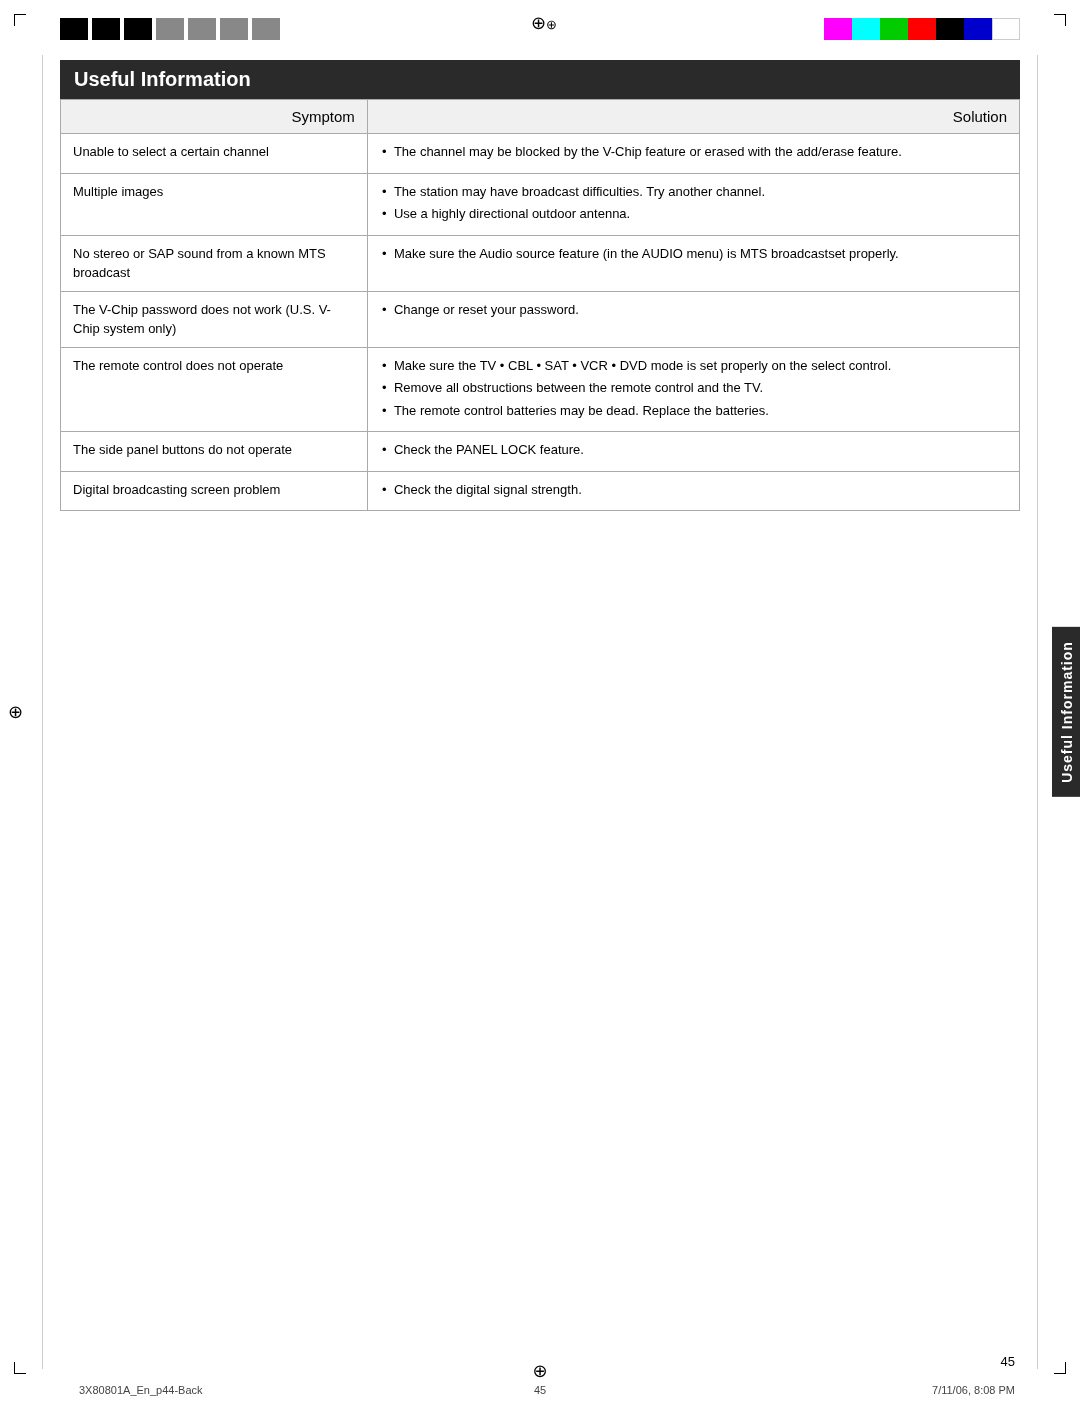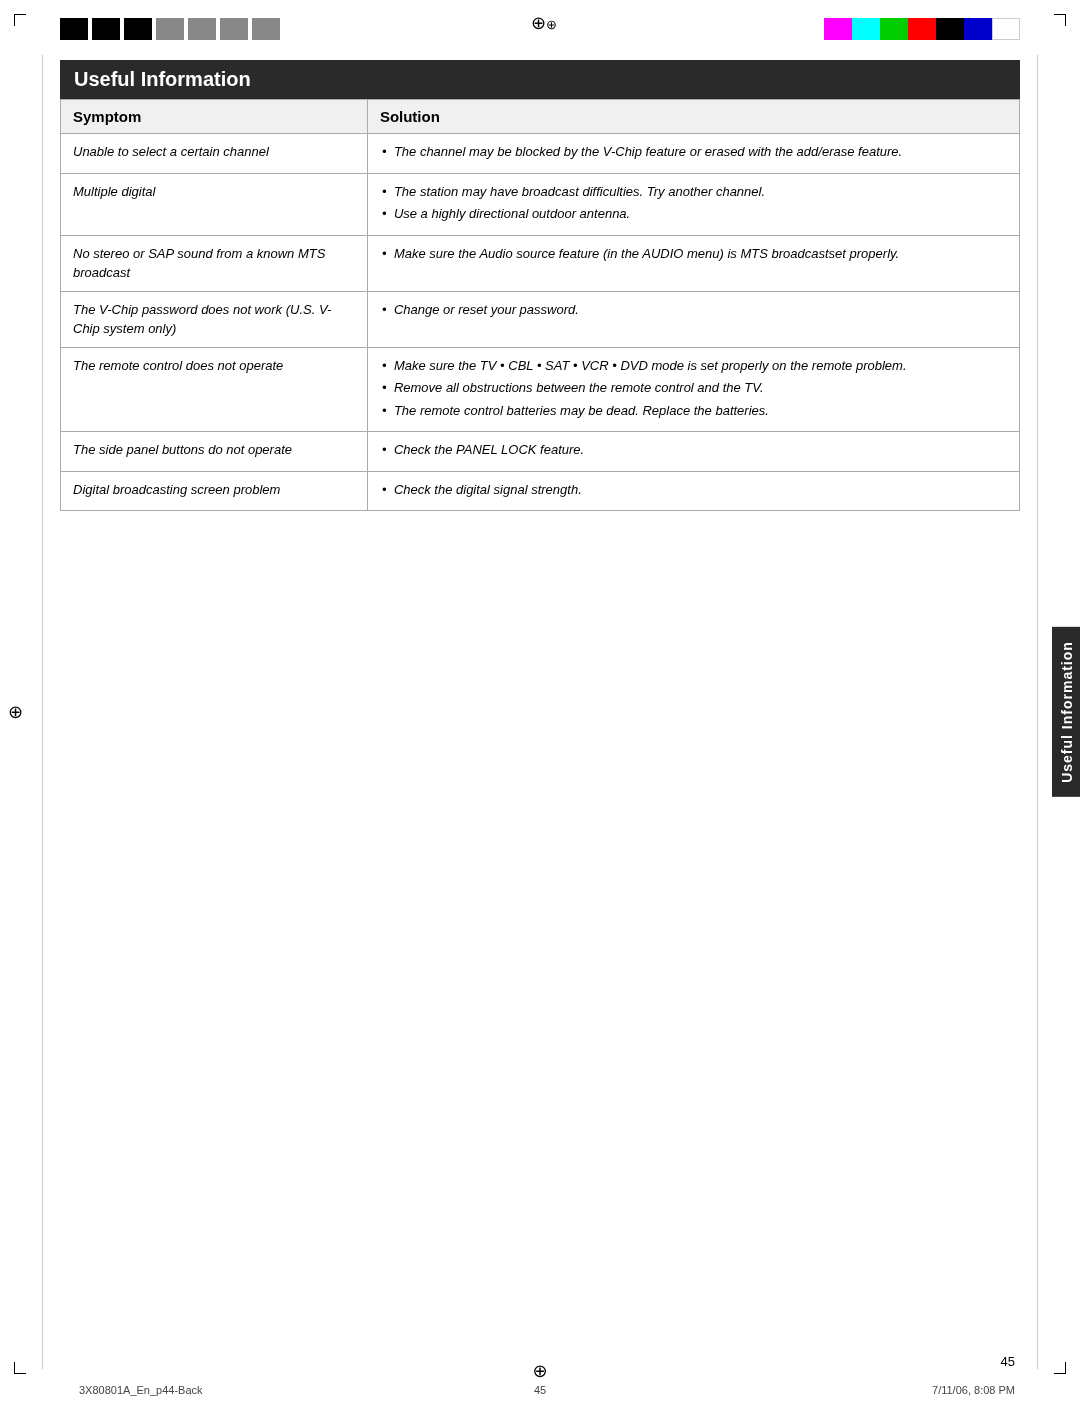--- a/index.html
+++ b/index.html
@@ -128,32 +128,31 @@
     .info-table {
       width: 100%;
       border-collapse: collapse;
       border: 1px solid #aaa;
     }
 
     .info-table th {
       background: #f0f0f0;
       border: 1px solid #aaa;
       padding: 8px 12px;
-      text-align: left;
+      text-align: right;
       font-size: 15px;
-      font-weight: bold;
+      font-weight: normal;
     }
 
     .info-table td {
       border: 1px solid #aaa;
       padding: 8px 12px;
       vertical-align: top;
       font-size: 13px;
       line-height: 1.5;
-      font-style: italic;
     }
 
     .info-table td:first-child {
       width: 32%;
     }
 
     .info-table td:last-child {
       width: 68%;
     }
 
@@ -300,21 +299,21 @@
     <tbody id="table-body">
     <tr>
           <td>Unable to select a certain channel</td>
           <td>
             <ul class="solution-list">
               <li>The channel may be blocked by the V-Chip feature or erased with the add/erase feature.</li>
             </ul>
           </td>
         </tr>
         <tr>
-          <td>Multiple digital</td>
+          <td>Multiple images</td>
           <td>
             <ul class="solution-list">
               <li>The station may have broadcast difficulties. Try another channel.</li>
               <li>Use a highly directional outdoor antenna.</li>
             </ul>
           </td>
         </tr>
         <tr>
           <td>No stereo or SAP sound from a known MTS broadcast</td>
           <td>
@@ -328,21 +327,21 @@
           <td>
             <ul class="solution-list">
               <li>Change or reset your password.</li>
             </ul>
           </td>
         </tr>
         <tr>
           <td>The remote control does not operate</td>
           <td>
             <ul class="solution-list">
-              <li>Make sure the TV • CBL • SAT • VCR • DVD mode is set properly on the remote problem.</li>
+              <li>Make sure the TV • CBL • SAT • VCR • DVD mode is set properly on the select control.</li>
               <li>Remove all obstructions between the remote control and the TV.</li>
               <li>The remote control batteries may be dead. Replace the batteries.</li>
             </ul>
           </td>
         </tr>
         <tr>
           <td>The side panel buttons do not operate</td>
           <td>
             <ul class="solution-list">
               <li>Check the PANEL LOCK feature.</li>

